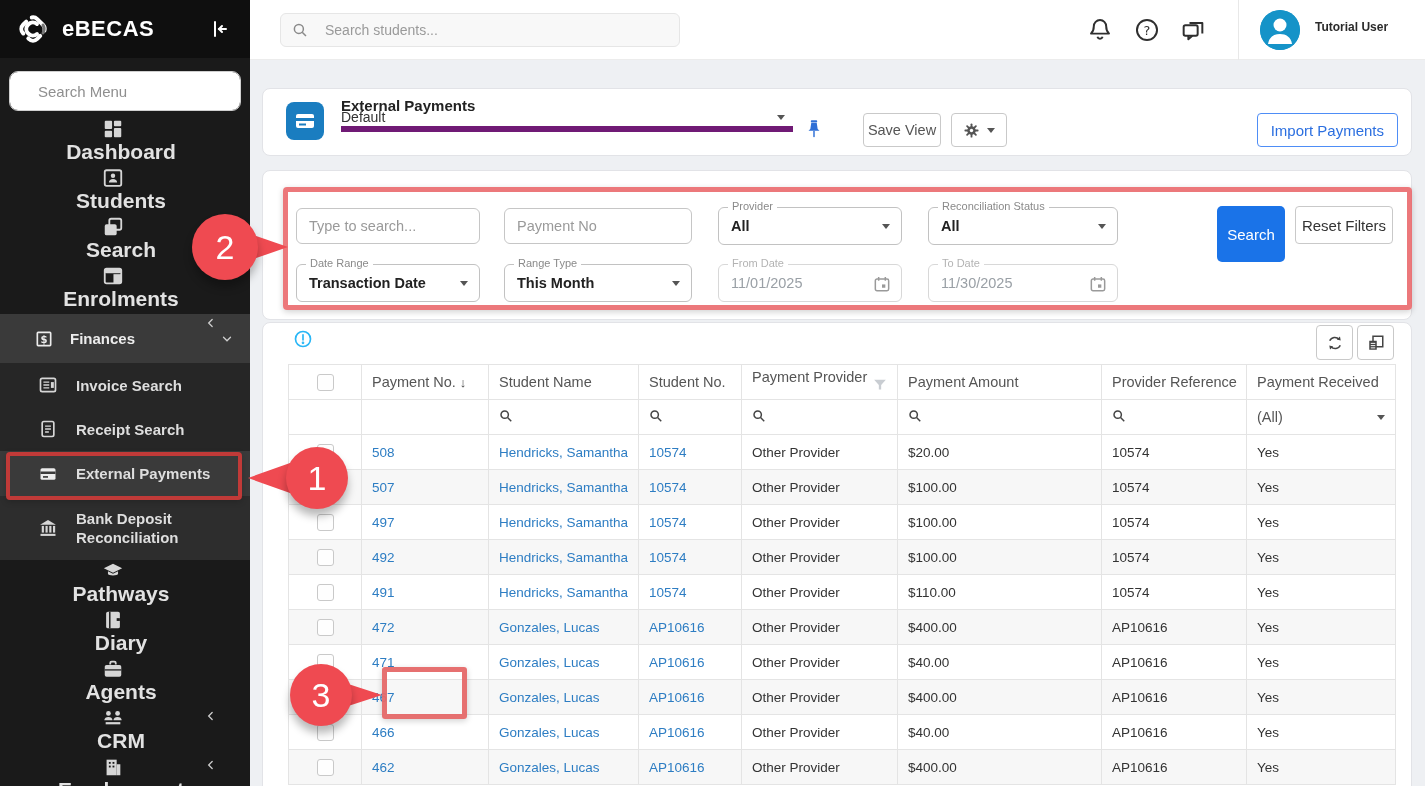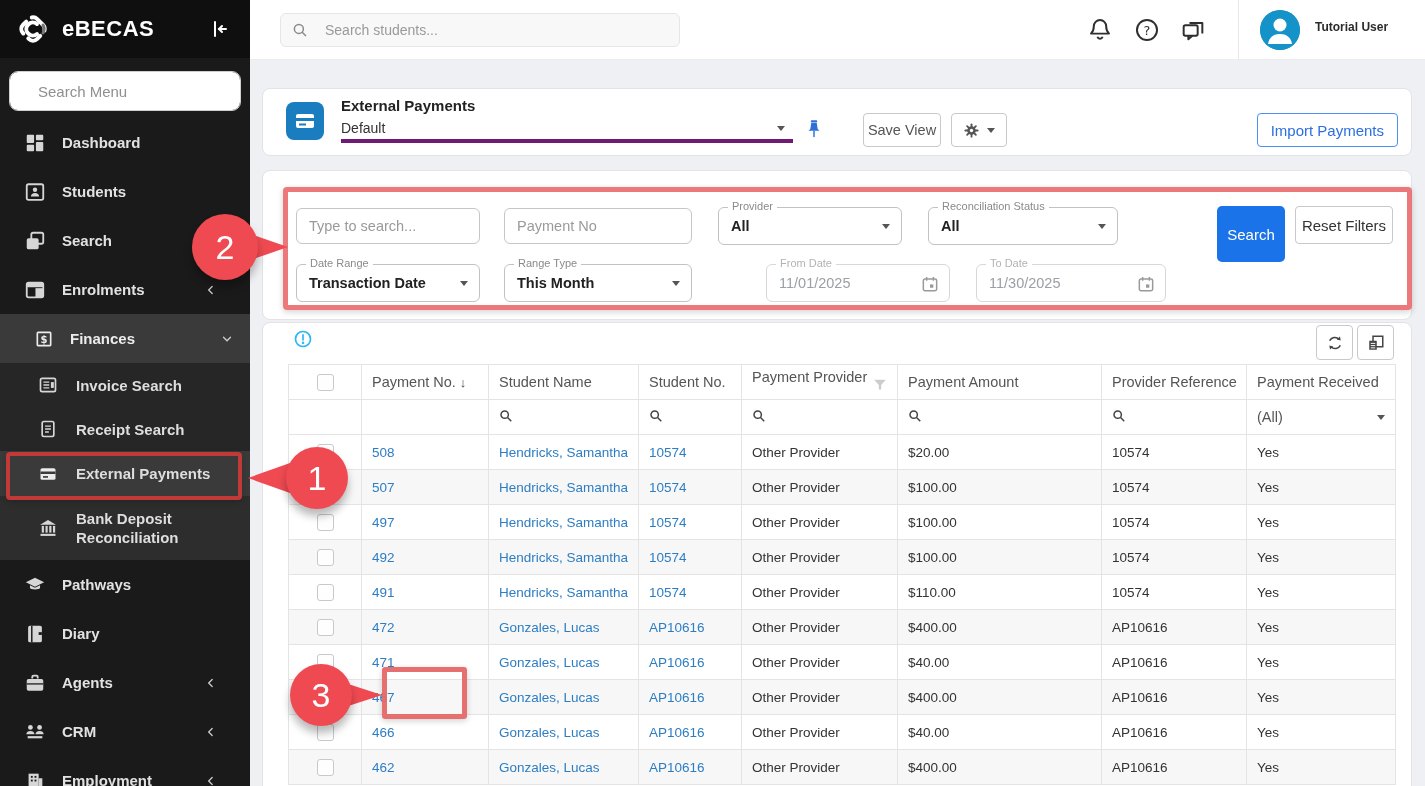--- a/index.html
+++ b/index.html
@@ -10,21 +10,21 @@
   
   .sidebar { position:absolute; left:0; top:0; width:250px; height:786px; background:#1a1a1a; z-index:5; }
   .logo-bar { height:58px; background:#0f0f0f; display:flex; align-items:center; padding:0 18px 0 16px; }
   .logo-mark { width:34px; height:34px; flex:0 0 auto; }
   .brand { color:#fff; font-size:22px; font-weight:700; letter-spacing:.5px; margin-left:12px; }
   .collapse-btn { margin-left:auto; width:24px; height:24px; cursor:pointer; }
   .menu-search-wrap { padding:14px 10px 8px; }
   .menu-search { width:100%; height:38px; border:none; border-radius:8px; background:#fff; padding:0 28px; font-size:15px; font-family:inherit; color:#333; outline:1px solid #cfcfcf; }
   .menu-search::placeholder { color:#8f8f8f; }
   .nav { position:relative; }
-  .nav-item { height:49px; display:flex; align-items:center; padding:0 32px 0 24px; color:#e2e2e2; font-size:15px; font-weight:600; cursor:pointer; }
+  .nav-item { height:49px; display:flex; align-items:center; padding:0 32px 0 24px; color:#e2e2e2; font-size:21px; font-weight:600; cursor:pointer;flex-direction:column; }
   .nav-item .ico { width:22px; height:22px; margin-right:16px; flex:0 0 auto; }
   .chev { margin-left:auto; width:14px; height:14px; }
   .fin-group { background:#262626; }
   .fin-header { background:#3a3a3a; height:49px; display:flex; align-items:center; padding:0 16px 0 34px; color:#ececec; font-size:15px; font-weight:600; cursor:pointer; }
   .fin-header .ico { width:20px; height:20px; margin-right:16px; }
   .sub-item { height:44px; display:flex; align-items:center; padding:0 16px 0 38px; color:#dedede; font-size:15px; font-weight:600; cursor:pointer; }
   .sub-item .ico { width:20px; height:20px; margin-right:18px; flex:0 0 auto; }
   .sub-item.active { background:#3a3a3a; height:45px; }
   .sub-item.bank { height:64px; background:#2d2d2d; line-height:1.3; }
   .bank-label { width:150px; }
@@ -41,36 +41,36 @@
 
   
   .card { position:absolute; background:#fff; border:1px solid #e2e3e7; border-radius:8px; }
   #card-view { left:262px; top:88px; width:1150px; height:68px; }
   #card-filters { left:262px; top:170px; width:1150px; height:150px; }
   #card-table { left:262px; top:322px; width:1150px; height:500px; }
 
   
   .vh-icon { position:absolute; left:23px; top:13px; width:38px; height:38px; border-radius:8px; background:#1a7dc0; display:flex; align-items:center; justify-content:center; }
   .vh-title { position:absolute; left:78px; top:8px; font-size:15px; font-weight:700; color:#222; }
-  .vh-select { position:absolute; left:78px; top:27px; width:452px; height:27px; border-bottom:4px solid #701a75; font-size:14px; color:#333; line-height:24px; cursor:pointer; }
+  .vh-select { position:absolute; left:78px; top:16px; width:452px; height:27px; border-bottom:6px solid #701a75; font-size:14px; color:#333; line-height:24px; cursor:pointer; }
   .caret { display:inline-block; width:0; height:0; border-left:4.5px solid transparent; border-right:4.5px solid transparent; border-top:5.5px solid #555; }
   .vh-select .caret { position:absolute; right:8px; top:10px; }
   .vh-pin { position:absolute; left:540px; top:29px; width:22px; height:24px; cursor:pointer; }
   .btn { display:flex; align-items:center; justify-content:center; border:1px solid #c9c9c9; border-radius:4px; background:#fff; font-size:14.5px; color:#555; cursor:pointer; font-family:inherit; }
   .vh-saveview { position:absolute; left:600px; top:24px; width:78px; height:34px; }
   .vh-gear { position:absolute; left:688px; top:24px; width:56px; height:34px; gap:7px; }
   .vh-import { position:absolute; right:13px; top:24px; height:34px; padding:0 13px; border:1px solid #4e8df6; color:#2b6fe0; font-size:15px; }
 
   
   .txt-field { position:absolute; height:36px; border:1px solid #c6c6c6; border-radius:6px; display:flex; align-items:center; padding:0 12px; font-size:14.5px; color:#9a9a9a; background:#fff; }
   .out-field { position:absolute; height:38px; border:1px solid #c2c2c2; border-radius:6px; background:#fff; }
   .out-field .flabel { position:absolute; top:-8px; left:9px; background:#fff; padding:0 4px; font-size:11px; color:#8a8a8a; white-space:nowrap; }
   .out-field .fvalue { line-height:36px; padding:0 12px; font-size:14.5px; font-weight:700; color:#222; }
   .out-field .caret { position:absolute; right:11px; top:16px; }
-  .out-field.disabled { border-color:#d8d8d8;margin-left:48px; }
+  .out-field.disabled { border-color:#d8d8d8; }
   .out-field.disabled .flabel { color:#b3b3b3; }
   .out-field.disabled .fvalue { color:#9aa0a6; font-weight:400; }
   .cal-ico { position:absolute; right:9px; top:9px; width:20px; height:20px; }
   .btn-search { position:absolute; left:954px; top:35px; width:68px; height:56px; background:#1a73e8; border:none; border-radius:5px; color:#fff; font-size:15px; display:flex; align-items:center; justify-content:center; cursor:pointer; }
   .btn-reset { position:absolute; left:1032px; top:35px; width:98px; height:38px; font-size:15px; color:#333; }
 
   
   .tc-info { position:absolute; left:30px; top:6px; width:20px; height:20px; }
   .tc-btn { position:absolute; top:2px; width:37px; height:35px; }
   .tc-refresh { left:1053px; }

